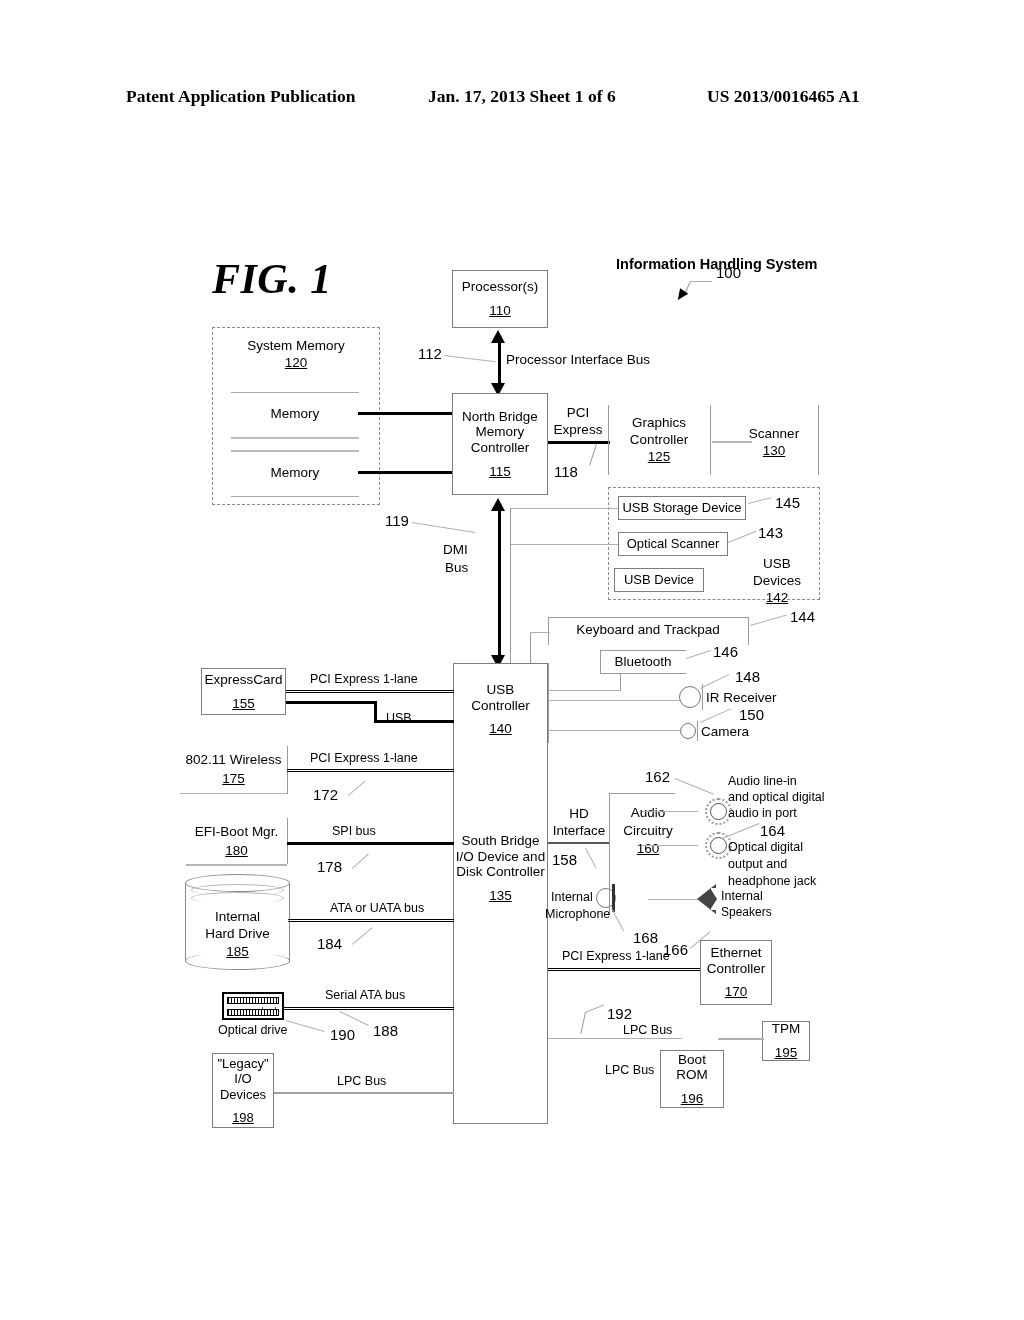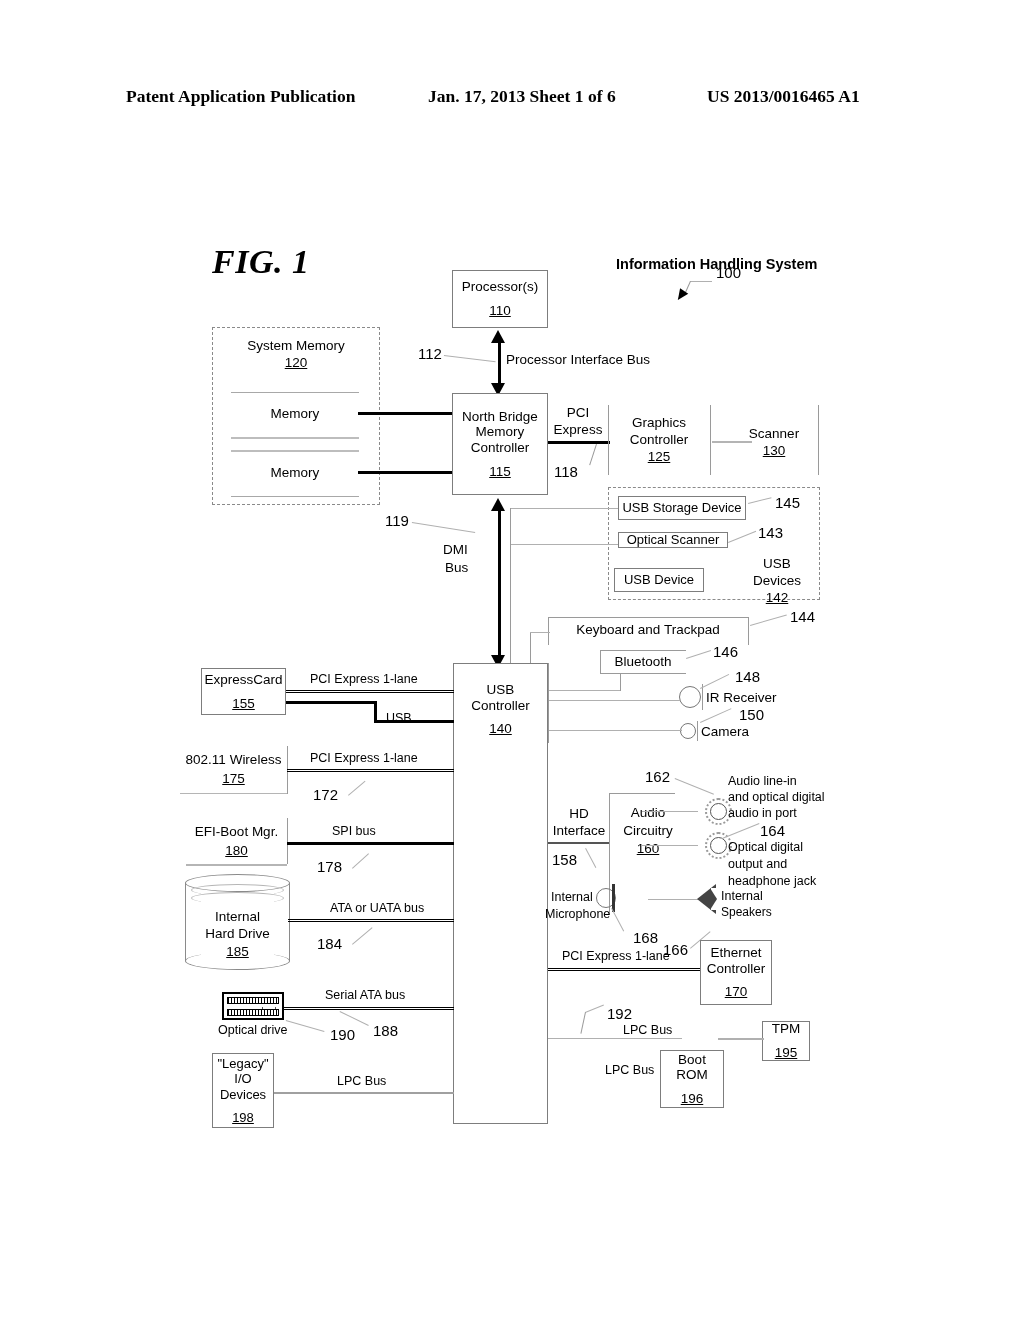--- a/index.html
+++ b/index.html
@@ -32,23 +32,23 @@
   
   .hl{position:absolute;height:0;border-top:1px solid #9a9a9a;}
   .vl{position:absolute;width:0;border-left:1px solid #9a9a9a;}
   .hl.thick{border-top:3px solid #000;}
   .vl.thick{border-left:3px solid #000;}
   .hl.lead{border-top:1px solid #b0b0b0;}
   .hl.bus{border-top:3px solid #000;}
   .hl.busd{border-top:3px double #000;}
 
   
-  #fig-title{position:absolute;left:212px;top:243px;
+  #fig-title{position:absolute;left:212px;top:255px;
     font-family:"Liberation Serif","DejaVu Serif",serif;
-    font-style:italic;font-weight:bold;font-size:34px;letter-spacing:.5px;}
+    font-style:italic;font-weight:bold;font-size:42px;letter-spacing:.5px;}
 
   
   .jack{position:absolute;border:1px solid #777;border-radius:50%;box-sizing:border-box;}
 
   
   .cyl{position:absolute;}
   .cyl .side{position:absolute;left:0;right:0;top:9px;bottom:9px;border-left:1px solid #8a8a8a;border-right:1px solid #8a8a8a;}
   .cyl .top,.cyl .bot{position:absolute;left:0;width:100%;height:18px;border:1px solid #8a8a8a;border-radius:50%;box-sizing:border-box;}
   .cyl .top{top:0;} .cyl .bot{bottom:0;border-top:none;}
   .cyl .rib{position:absolute;left:6%;width:88%;height:12px;border:1px solid #b6b6b6;border-radius:50%;box-sizing:border-box;border-bottom:none;}
@@ -135,21 +135,21 @@
 <div class="hl" style="left:712px;top:441px;width:40px;border-top:2px solid #b4b4b4;"></div>
 
 <div class="lbl c" style="left:730px;top:426px;width:88px;">Scanner</div>
 <div class="lbl c u" style="left:730px;top:443px;width:88px;">130</div>
 <div class="vl" style="left:818px;top:405px;height:70px;"></div>
 
 <div class="dashbox" style="left:608px;top:487px;width:212px;height:113px;"></div>
 <div class="box" style="left:618px;top:496px;width:128px;height:24px;font-size:13px;">
   <span>USB Storage Device</span>
 </div>
-<div class="box" style="left:618px;top:532px;width:110px;height:16px;font-size:13px;align-items:center;">
+<div class="box" style="left:618px;top:532px;width:110px;height:24px;font-size:13px;align-items:center;">
   <span>Optical Scanner</span>
 </div>
 <div class="box" style="left:614px;top:568px;width:90px;height:24px;font-size:13px;">
   <span>USB Device</span>
 </div>
 <div class="lbl c" style="left:742px;top:556px;width:70px;">USB</div>
 <div class="lbl c" style="left:742px;top:573px;width:70px;">Devices</div>
 <div class="lbl c u" style="left:742px;top:590px;width:70px;">142</div>
 
 <div class="num" style="left:775px;top:494px;">145</div>
@@ -201,20 +201,26 @@
 <div class="hl lead" style="left:548px;top:690px;width:72px;"></div>
 <div class="vl lead" style="left:620px;top:673px;height:18px;"></div>
 <div class="hl lead" style="left:548px;top:730px;width:134px;"></div>
 <div class="vl lead" style="left:548px;top:663px;height:80px;"></div>
 
 <div class="box" style="left:453px;top:663px;width:95px;height:461px;justify-content:flex-start;">
   <div style="margin-top:18px;line-height:1.16;">
     <div>USB</div>
     <div>Controller</div>
     <div class="ref">140</div>
+  </div>
+  <div style="margin-top:96px;line-height:1.16;">
+    <div>South Bridge</div>
+    <div>I/O Device and</div>
+    <div>Disk Controller</div>
+    <div class="ref">135</div>
   </div>
 </div>
 
 <div class="box" style="left:201px;top:668px;width:85px;height:47px;">
   <span>ExpressCard</span>
   <span class="ref">155</span>
 </div>
 <div class="lbl" style="left:310px;top:672px;font-size:12.5px;">PCI Express 1-lane</div>
 <div class="hl busd" style="left:286px;top:690px;width:168px;"></div>
 <div class="hl thick" style="left:286px;top:701px;width:90px;"></div>

